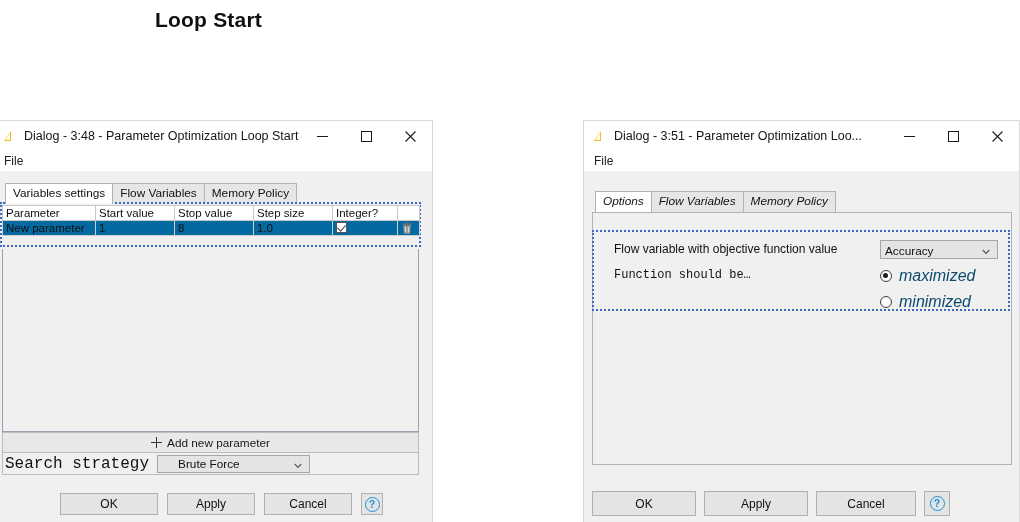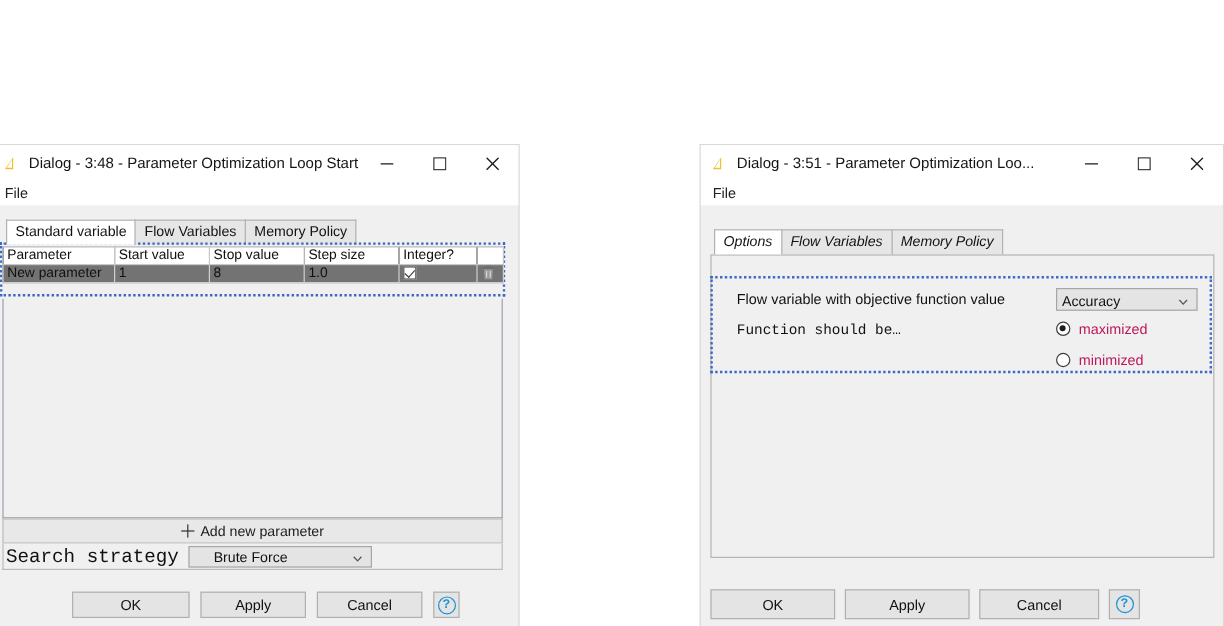--- a/index.html
+++ b/index.html
@@ -101,21 +101,21 @@
   
   .tablewrap {
     position: absolute;
     left: 8px; top: 90px;
     width: 417px;
     height: 0;
   }
   table.ptable {
     border-collapse: collapse;
     width: 100%;
-    background: #737373;
+    background: #0369a1;
     table-layout: fixed;
   }
   table.ptable th, table.ptable td {
     border: 1px solid #cfcfcf;
     font-size: 11.5px;
     font-weight: normal;
     color: #101010;
     height: 15px;
     padding: 0 3px;
     text-align: left;
@@ -270,27 +270,28 @@
     flex: 0 0 auto;
   }
   .radio.on::after {
     content: "";
     position: absolute;
     left: 2.4px; top: 2.4px;
     width: 5px; height: 5px;
     border-radius: 50%;
     background: #1d1d1d;
   }
-  .radiolabel { font-size: 12px; color: #be185d; }
+  .radiolabel { font-size: 16px; color: #0c4a6e; font-style: italic; }
 </style>
 </head>
 <body>
 
 <div id="root">
 
+  <div class="caption" id="cap-left">Loop Start</div>
 
   <div class="dialog" id="dlg-left">
 
     <div class="titlebar">
       <span class="tb-icon">
         <svg width="16" height="16" viewBox="0 0 16 16">
           <polygon points="2,13 9,13 9,3" fill="#f2c029"></polygon>
           <polygon points="3.6,11.8 8,11.8 8,5.2" fill="#ffffff"></polygon>
         </svg>
       </span>
@@ -314,21 +315,21 @@
         </span>
       </span>
     </div>
 
     <div class="menubar">
       <span class="menu-item">File</span>
     </div>
 
     <div style="position:absolute; left:8px; top:62px; width:417px;">
       <div class="tabstrip">
-        <div class="tab active">Standard variable</div>
+        <div class="tab active">Variables settings</div>
         <div class="tab">Flow Variables</div>
         <div class="tab">Memory Policy</div>
       </div>
     </div>
 
     <div class="dashed-sel" style="position:absolute; left:6px; top:81px; width:421px; height:45px;"></div>
 
     <div class="tablewrap" style="top:84px; left:8px; width:417px;">
       <table class="ptable">
         <colgroup>

